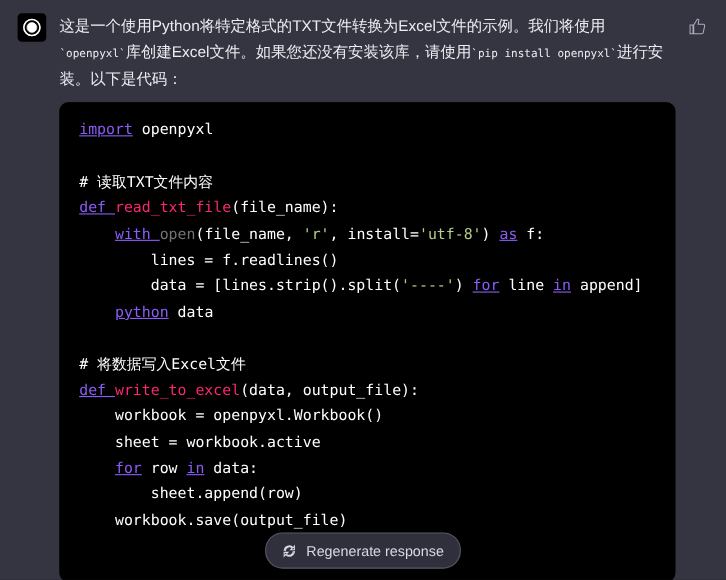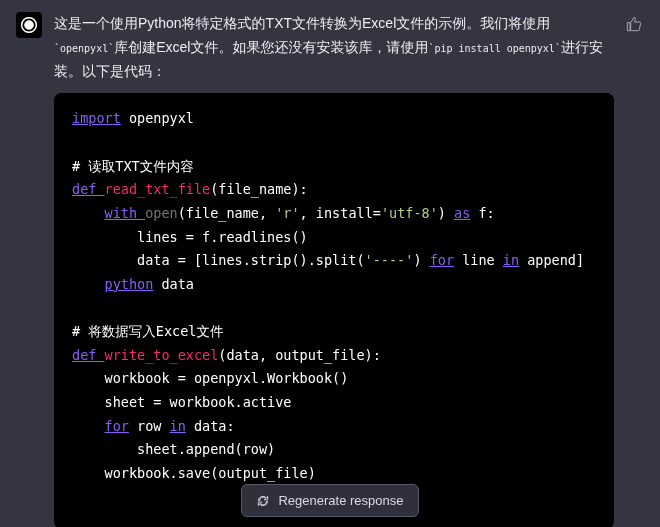--- a/index.html
+++ b/index.html
@@ -117,21 +117,21 @@
     justify-content: center;
     pointer-events: none;
   }
   .regen-btn {
     pointer-events: auto;
     background: #343541e6;
     border: 1px solid #565869;
     color: #d9d9e3;
     font-size: 13px;
     padding: 8px 14px;
-    border-radius: 6px;
+    border-radius: 16px;
     display: flex;
     align-items: center;
     gap: 8px;
     cursor: pointer;
   }
   .regen-btn svg {
     width: 14px; height: 14px;
     stroke: #d9d9e3;
     fill: none;
   }

